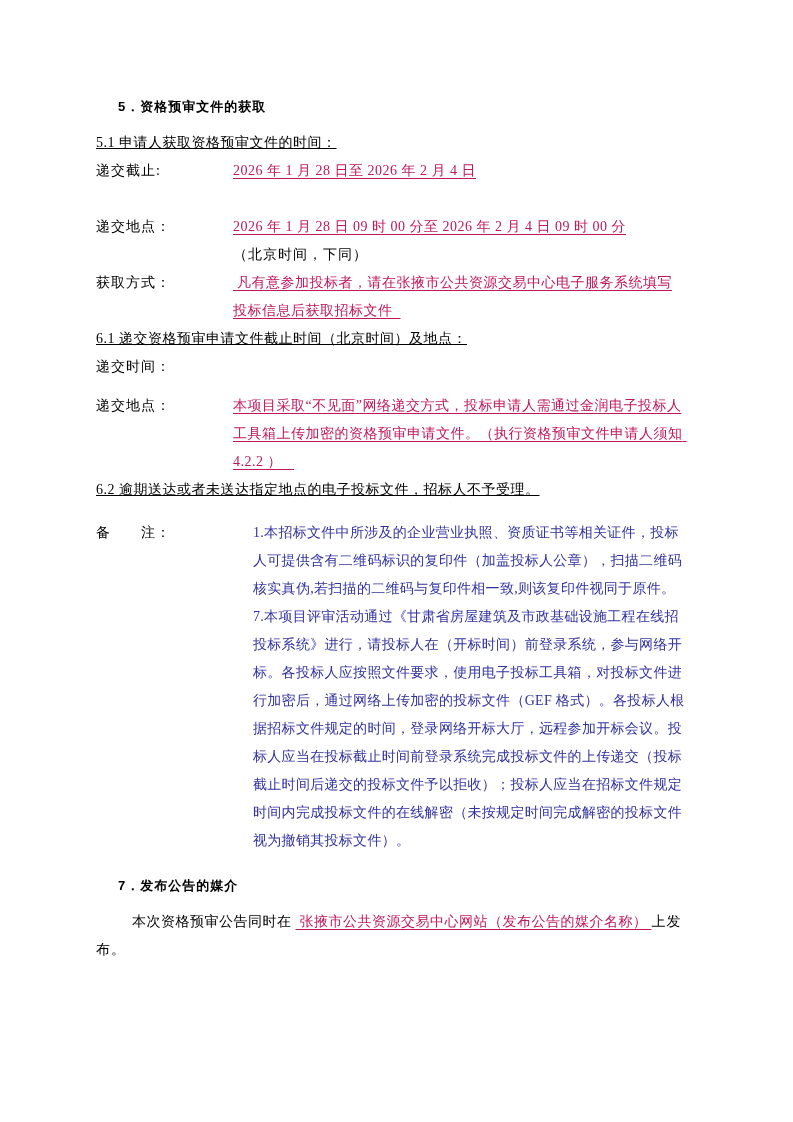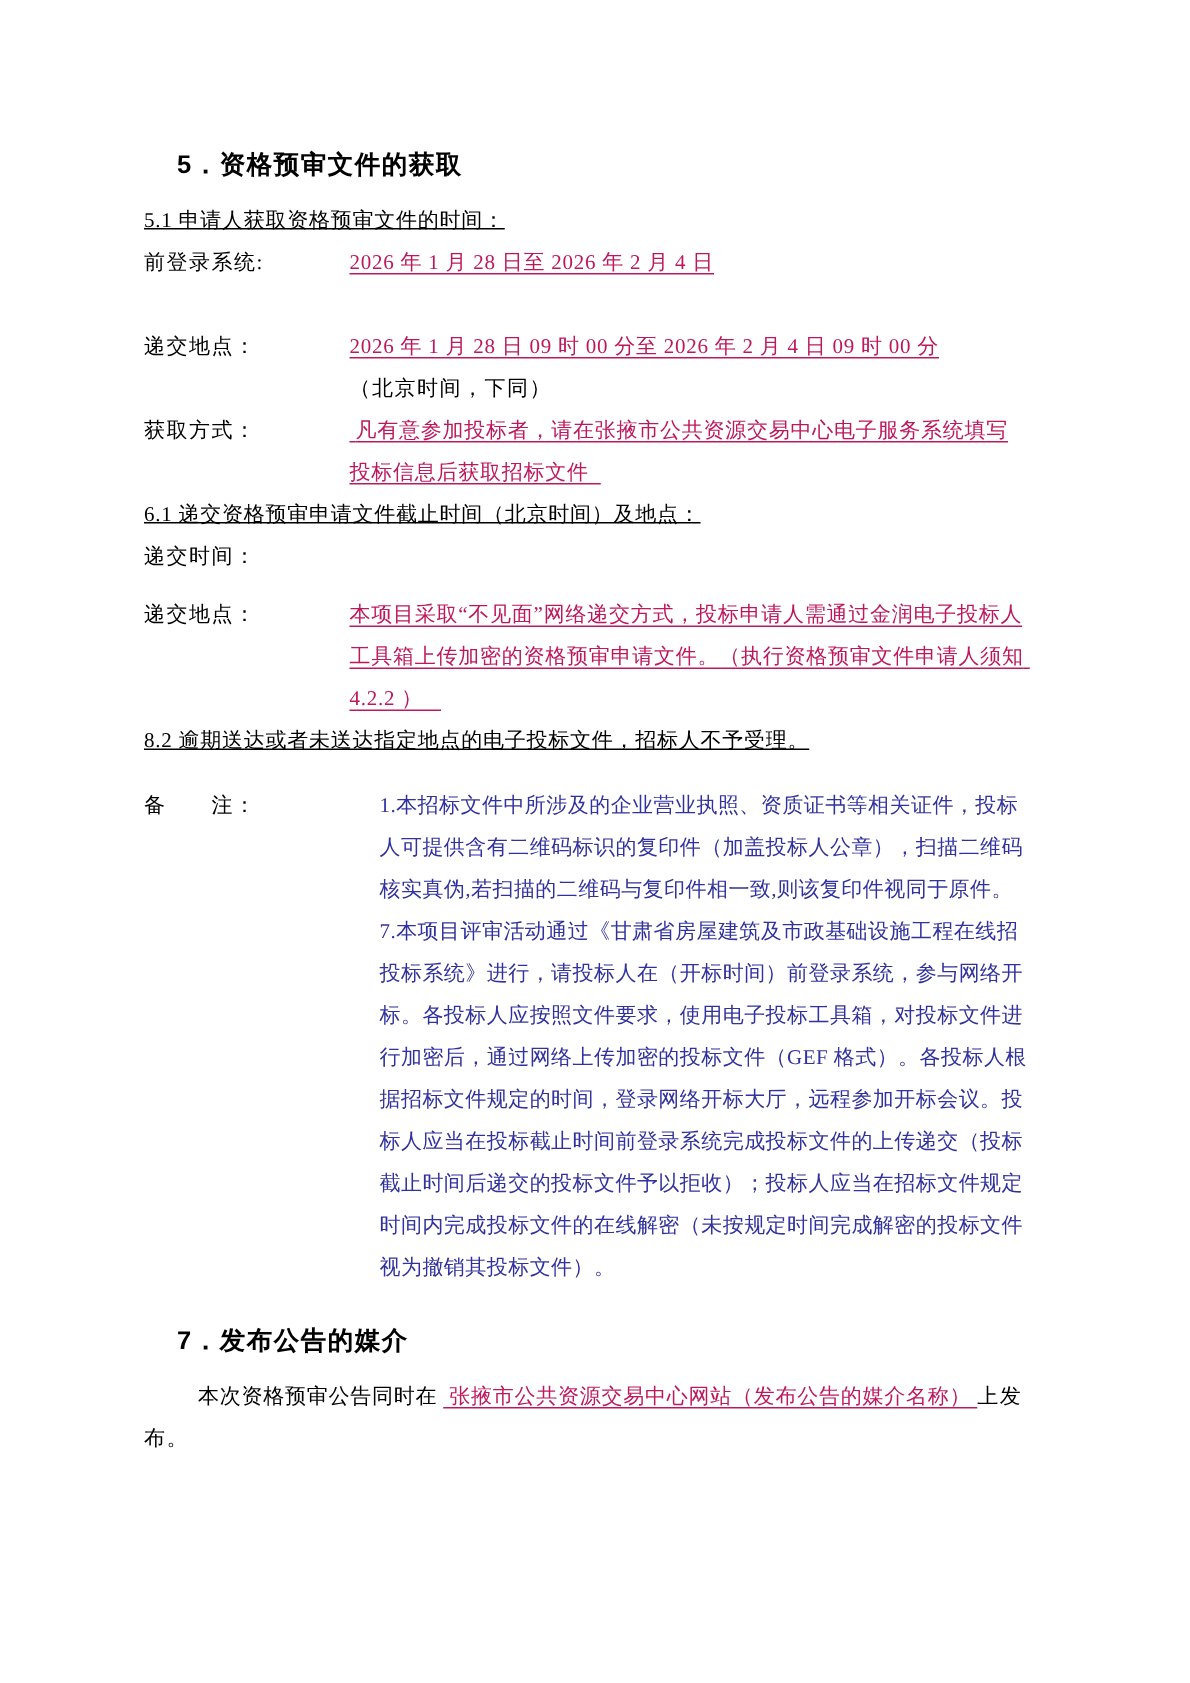--- a/index.html
+++ b/index.html
@@ -13,21 +13,21 @@
   .page {
     box-sizing: border-box;
     width: 793px;
     min-height: 1122px;
     padding: 98px 107px 60px 96px;
     background: #ffffff;
   }
   .section-heading {
     font-family: "Liberation Sans", "DejaVu Sans", sans-serif;
     font-weight: bold;
-    font-size: 17px;
+    font-size: 13px;
     color: #000000;
     margin: 0 0 13px 22px;
     letter-spacing: 1px;
   }
   .clause {
     line-height: 28px;
     margin: 0;
     letter-spacing: 0.5px;
     text-decoration: underline;
   }
@@ -86,21 +86,21 @@
 </style>
 </head>
 <body>
 
 <div class="page">
 
   <h2 class="section-heading">5．资格预审文件的获取</h2>
   <p class="clause">5.1 申请人获取资格预审文件的时间：</p>
 
   <div class="row">
-    <span class="label">前登录系统:</span>
+    <span class="label">递交截止:</span>
     <span class="value-col">
       <span class="blue-link">2026 年 1 月 28 日至 2026 年 2 月 4 日</span>
     </span>
   </div>
 
   <div class="spacer-28"></div>
 
   <div class="row">
     <span class="label">递交地点：</span>
     <span class="value-col">
@@ -124,21 +124,21 @@
 
   <div class="spacer-11"></div>
 
   <div class="row">
     <span class="label">递交地点：</span>
     <span class="value-col">
       <span class="blue-link">本项目采取“不见面”网络递交方式，投标申请人需通过金润电子投标人工具箱上传加密的资格预审申请文件。（执行资格预审文件申请人须知 4.2.2 ）   </span>
     </span>
   </div>
 
-  <p class="clause">8.2 逾期送达或者未送达指定地点的电子投标文件，招标人不予受理。</p>
+  <p class="clause">6.2 逾期送达或者未送达指定地点的电子投标文件，招标人不予受理。</p>
 
   <div class="spacer-15"></div>
 
   <div class="row remarks-row">
     <span class="label">备　　注：</span>
     <span class="value-col">
       <p class="remark-note">1.本招标文件中所涉及的企业营业执照、资质证书等相关证件，投标人可提供含有二维码标识的复印件（加盖投标人公章），扫描二维码核实真伪,若扫描的二维码与复印件相一致,则该复印件视同于原件。</p>
       <p class="remark-note">7.本项目评审活动通过《甘肃省房屋建筑及市政基础设施工程在线招投标系统》进行，请投标人在（开标时间）前登录系统，参与网络开标。各投标人应按照文件要求，使用电子投标工具箱，对投标文件进行加密后，通过网络上传加密的投标文件（GEF 格式）。各投标人根据招标文件规定的时间，登录网络开标大厅，远程参加开标会议。投标人应当在投标截止时间前登录系统完成投标文件的上传递交（投标截止时间后递交的投标文件予以拒收）；投标人应当在招标文件规定时间内完成投标文件的在线解密（未按规定时间完成解密的投标文件视为撤销其投标文件）。</p>
     </span>
   </div>

